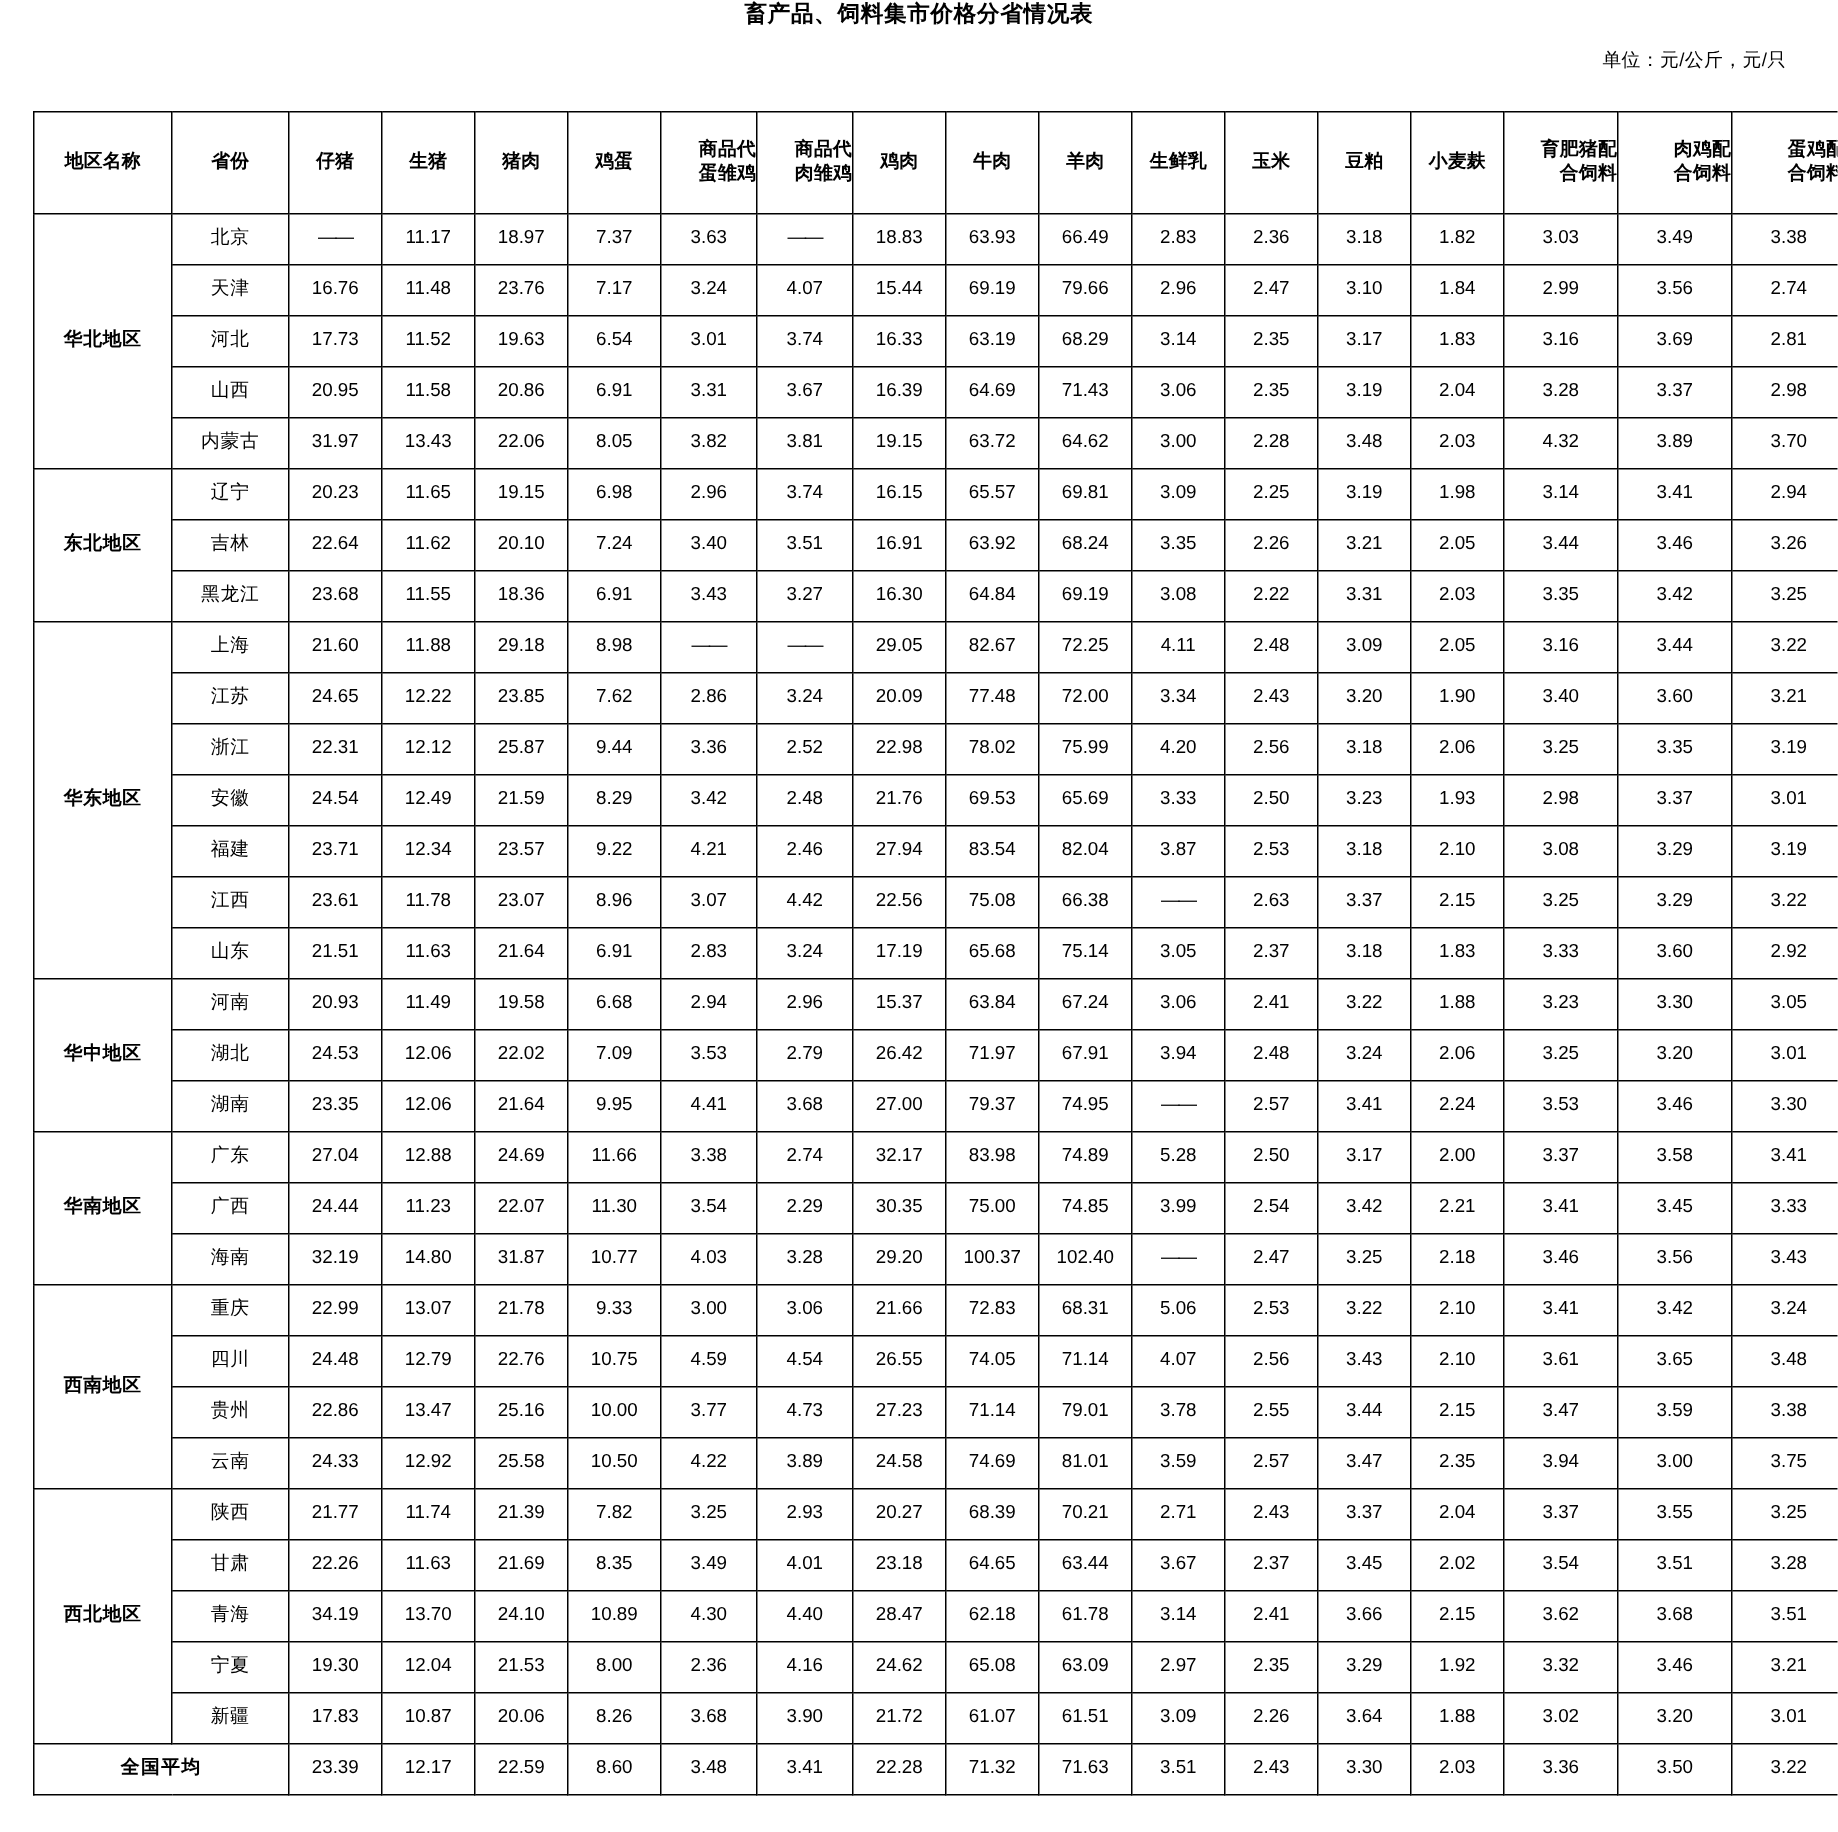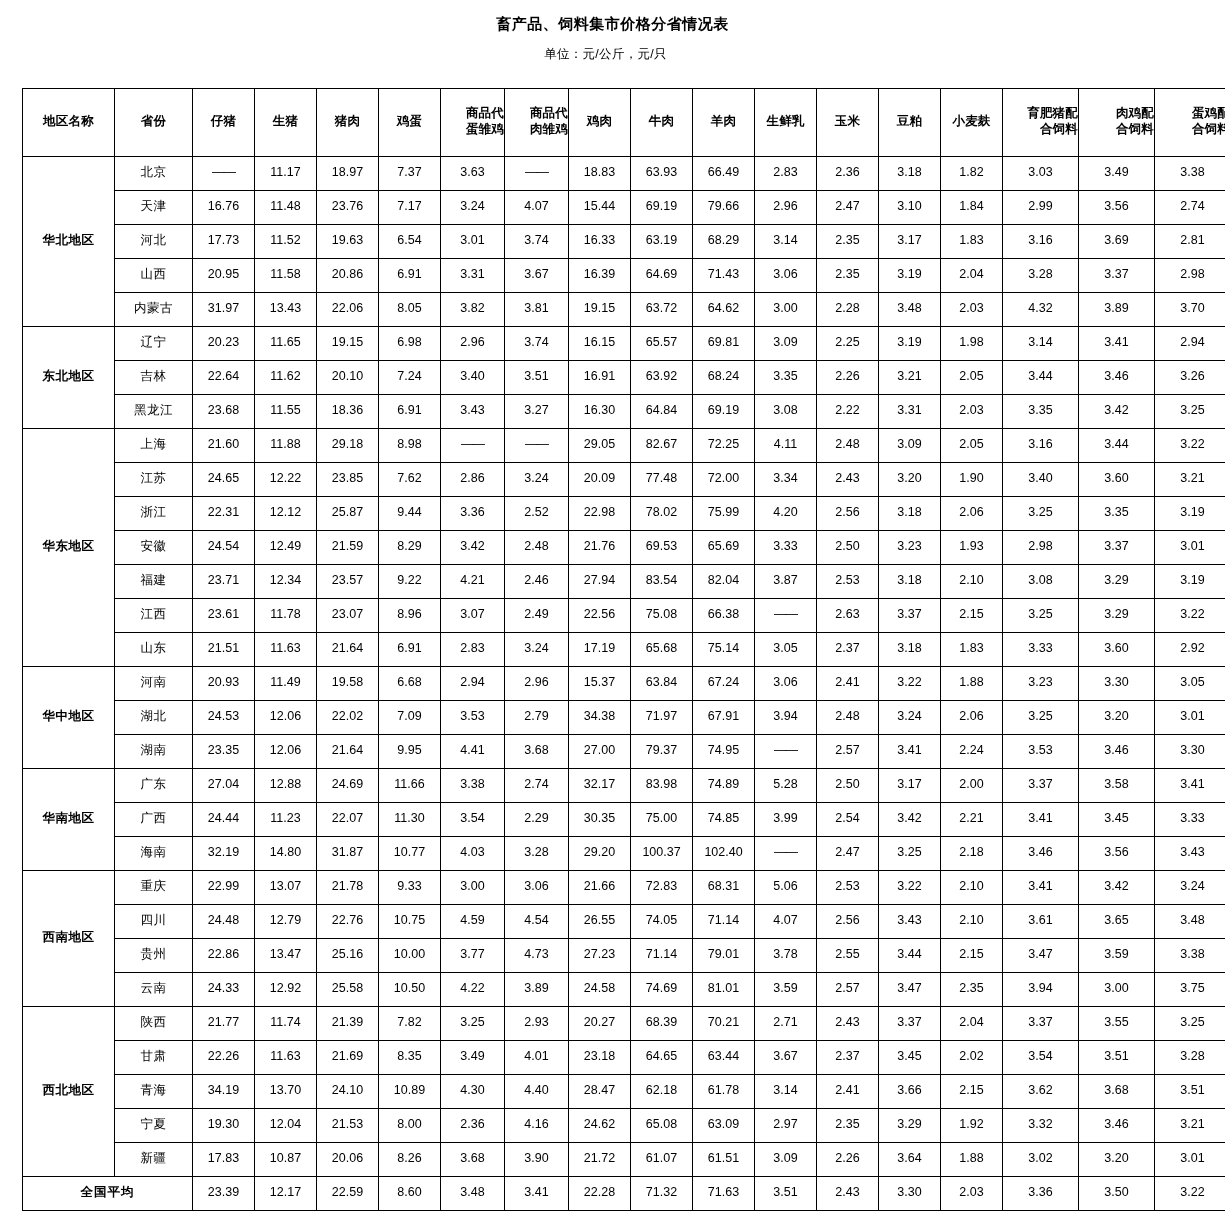--- a/index.html
+++ b/index.html
@@ -18,28 +18,27 @@
     width: 1225px;
     height: 1221px;
     position: relative;
     padding: 0;
   }
   .doc-title {
     text-align: center;
     font-size: 15px;
     font-weight: bold;
     letter-spacing: 0.5px;
-    padding-top: 14px;
     padding-bottom: 4px;
     line-height: 1.3;
   }
   .unit-line {
-    text-align: center;
+    text-align: right;
     font-size: 12.5px;
-    padding-right: 14px;
+    padding-right: 34px;
     padding-top: 8px;
     padding-bottom: 9px;
     letter-spacing: 0.3px;
   }
   .table-wrap {
     padding: 16px 18px 0 22px;
   }
   table.price-table {
     border-collapse: collapse;
     width: 1185px;
@@ -411,21 +410,21 @@
             <td class="value-cell">3.29</td>
             <td class="value-cell">3.19</td>
           </tr>
           <tr>
             <td class="province-cell">江西</td>
             <td class="value-cell">23.61</td>
             <td class="value-cell">11.78</td>
             <td class="value-cell">23.07</td>
             <td class="value-cell">8.96</td>
             <td class="value-cell">3.07</td>
-            <td class="value-cell">2.49</td>
+            <td class="value-cell">4.42</td>
             <td class="value-cell">22.56</td>
             <td class="value-cell">75.08</td>
             <td class="value-cell">66.38</td>
             <td class="value-cell"><span class="dash">——</span></td>
             <td class="value-cell">2.63</td>
             <td class="value-cell">3.37</td>
             <td class="value-cell">2.15</td>
             <td class="value-cell">3.25</td>
             <td class="value-cell">3.29</td>
             <td class="value-cell">3.22</td>
@@ -470,21 +469,21 @@
             <td class="value-cell">3.05</td>
           </tr>
           <tr>
             <td class="province-cell">湖北</td>
             <td class="value-cell">24.53</td>
             <td class="value-cell">12.06</td>
             <td class="value-cell">22.02</td>
             <td class="value-cell">7.09</td>
             <td class="value-cell">3.53</td>
             <td class="value-cell">2.79</td>
-            <td class="value-cell">34.38</td>
+            <td class="value-cell">26.42</td>
             <td class="value-cell">71.97</td>
             <td class="value-cell">67.91</td>
             <td class="value-cell">3.94</td>
             <td class="value-cell">2.48</td>
             <td class="value-cell">3.24</td>
             <td class="value-cell">2.06</td>
             <td class="value-cell">3.25</td>
             <td class="value-cell">3.20</td>
             <td class="value-cell">3.01</td>
           </tr>

